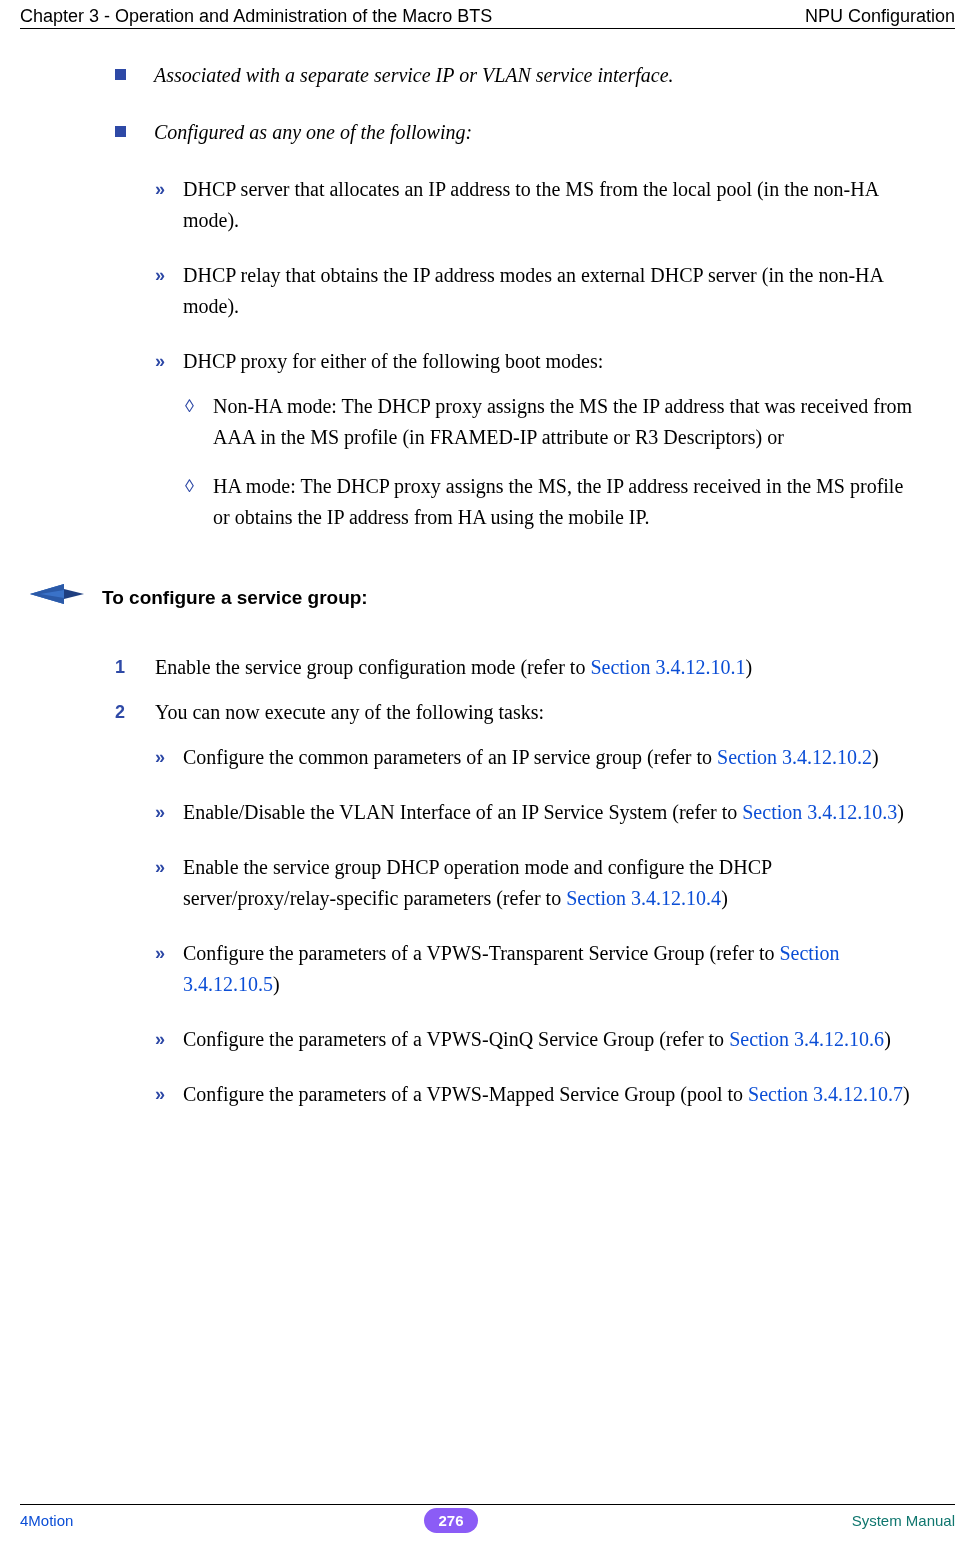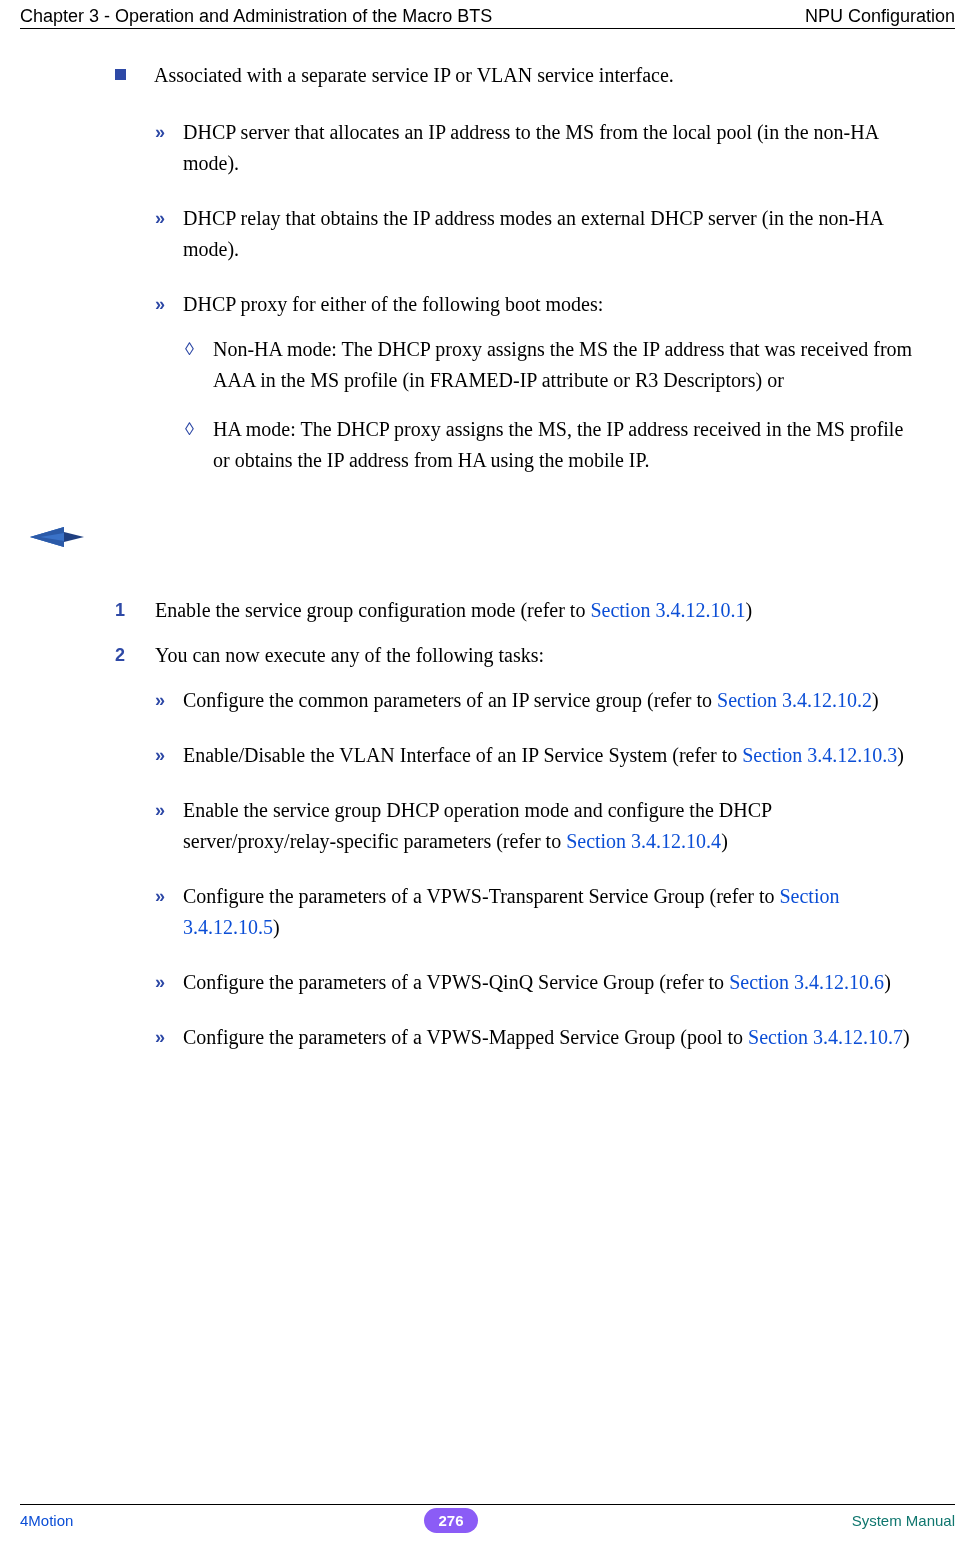--- a/index.html
+++ b/index.html
@@ -42,20 +42,21 @@
     top: 60px;
     left: 115px;
     right: 60px;
     font-size: 20px;
     line-height: 1.55;
   }
   .bullet-row {
     display: flex;
     align-items: flex-start;
     margin-bottom: 26px;
+    font-style: italic;
   }
   .square-bullet {
     width: 11px;
     height: 11px;
     background: #2e49a6;
     flex: none;
     margin-top: 9px;
     margin-right: 28px;
   }
   .sub-list {
@@ -169,20 +170,24 @@
   </div>
   <div class="header-rule"></div>
 
   <div class="content">
 
     <div class="bullet-row">
       <div class="square-bullet"></div>
       <div>Associated with a separate service IP or VLAN service interface.</div>
     </div>
 
+    <div class="bullet-row">
+      <div class="square-bullet"></div>
+      <div>Configured as any one of the following:</div>
+    </div>
 
     <div class="sub-list">
       <div class="chevron-row">
         <div class="chevron">»</div>
         <div>DHCP server that allocates an IP address to the MS from the local pool (in the non-HA mode).</div>
       </div>
       <div class="chevron-row">
         <div class="chevron">»</div>
         <div>DHCP relay that obtains the IP address modes an external DHCP server (in the non-HA mode).</div>
       </div>
@@ -205,20 +210,21 @@
 
     <div class="procedure-heading">
       <span class="arrow-icon">
         <svg width="54" height="26" viewBox="0 0 54 26">
           <polygon points="0,13 34,3 34,8 30,8 30,18 34,18 34,23" fill="#9fb7d9"></polygon>
           <polygon points="0,13 34,3 34,23" fill="#3a72c8"></polygon>
           <polygon points="0,13 34,3 34,9 10,13 34,17 34,23" fill="#2b5aa8"></polygon>
           <polygon points="34,8 54,13 34,18" fill="#1f3f80"></polygon>
         </svg>
       </span>
+      <span class="proc-title">To configure a service group:</span>
     </div>
 
     <div class="step-row">
       <div class="step-num">1</div>
       <div>
         <span>Enable the service group configuration mode (refer to </span><span class="link">Section 3.4.12.10.1</span><span>)</span>
       </div>
     </div>
 
     <div class="step-row">

